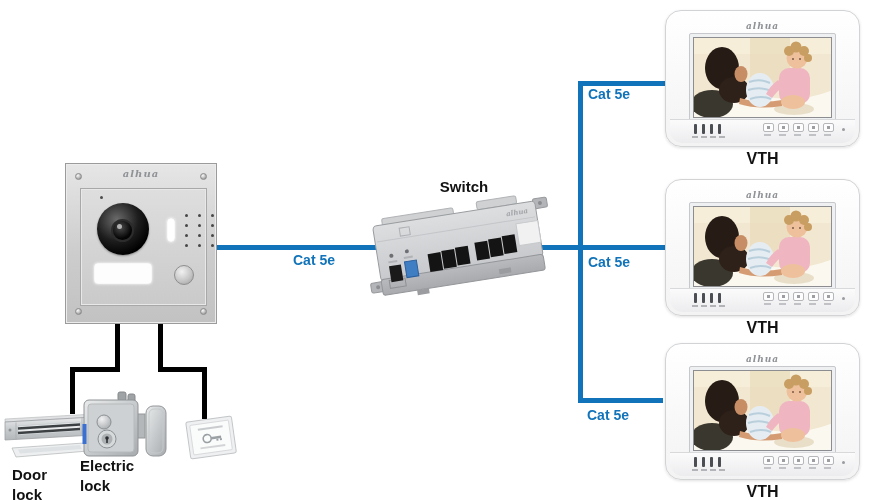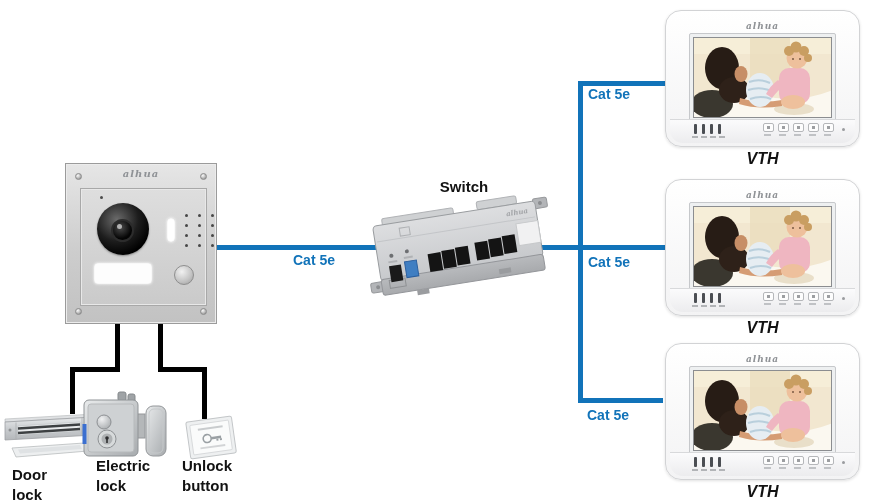--- a/index.html
+++ b/index.html
@@ -101,21 +101,21 @@
   .vth .led-lbl i { display:block; width:6px; height:2px; background:#b2b4b7; }
   .vth .btns { position:absolute; left:93px; top:3px; display:flex; gap:4px; }
   .vth .btn {
     width:11px; height:9px; border:1px solid #b5b7ba; border-radius:2px;
     background:#fdfdfd; box-sizing:border-box; position:relative;
   }
   .vth .btn i { position:absolute; left:3px; top:2px; width:3px; height:3px; background:#9c9ea1; }
   .vth .btn-lbl { position:absolute; left:94px; top:14px; display:flex; gap:8px; }
   .vth .btn-lbl i { display:block; width:7px; height:2px; background:#c0c2c5; }
   .vth .mic { position:absolute; right:10px; top:8px; width:3px; height:3px; border-radius:50%; background:#9a9c9f; }
-  .vth-name { position:absolute; left:0; top:140px; width:195px; font-size:16px;font-style:italic; }
+  .vth-name { position:absolute; left:0; top:140px; width:195px; font-size:16px; }
   
   .abs-svg { position:absolute; z-index:2; }
 </style>
 </head>
 <body>
 
 <div class="stage" style="--cable: #1173b9; --wire: #000000; --label: #121212;">
 
   <div class="cable" style="left:217px; top:245px; width:448px; height:5px;"></div>
   <div class="cable" style="left:578px; top:81px; width:5px; height:322px;"></div>
@@ -513,22 +513,18 @@
       <rect x="36" y="27.4" width="2" height="2.2" fill="#9aa0a4"></rect>
       <rect x="39.5" y="27.4" width="2" height="2.2" fill="#9aa0a4"></rect>
       <rect x="19" y="34" width="25" height="1.8" fill="#d2d4d6"></rect>
     </g>
   </svg>
 
   <div class="periph-label" style="left:12px; top:456px;margin-top:9px;">
     <div>Door</div>
     <div>lock</div>
   </div>
-  <div class="periph-label" style="left:96px; top:456px;">
+  <div class="periph-label" style="left:80px; top:456px;">
     <div>Electric</div>
     <div>lock</div>
   </div>
-  <div class="periph-label" style="left:182px; top:456px;">
-    <div>Unlock</div>
-    <div>button</div>
-  </div>
 
 </div>
 
 </body></html>

